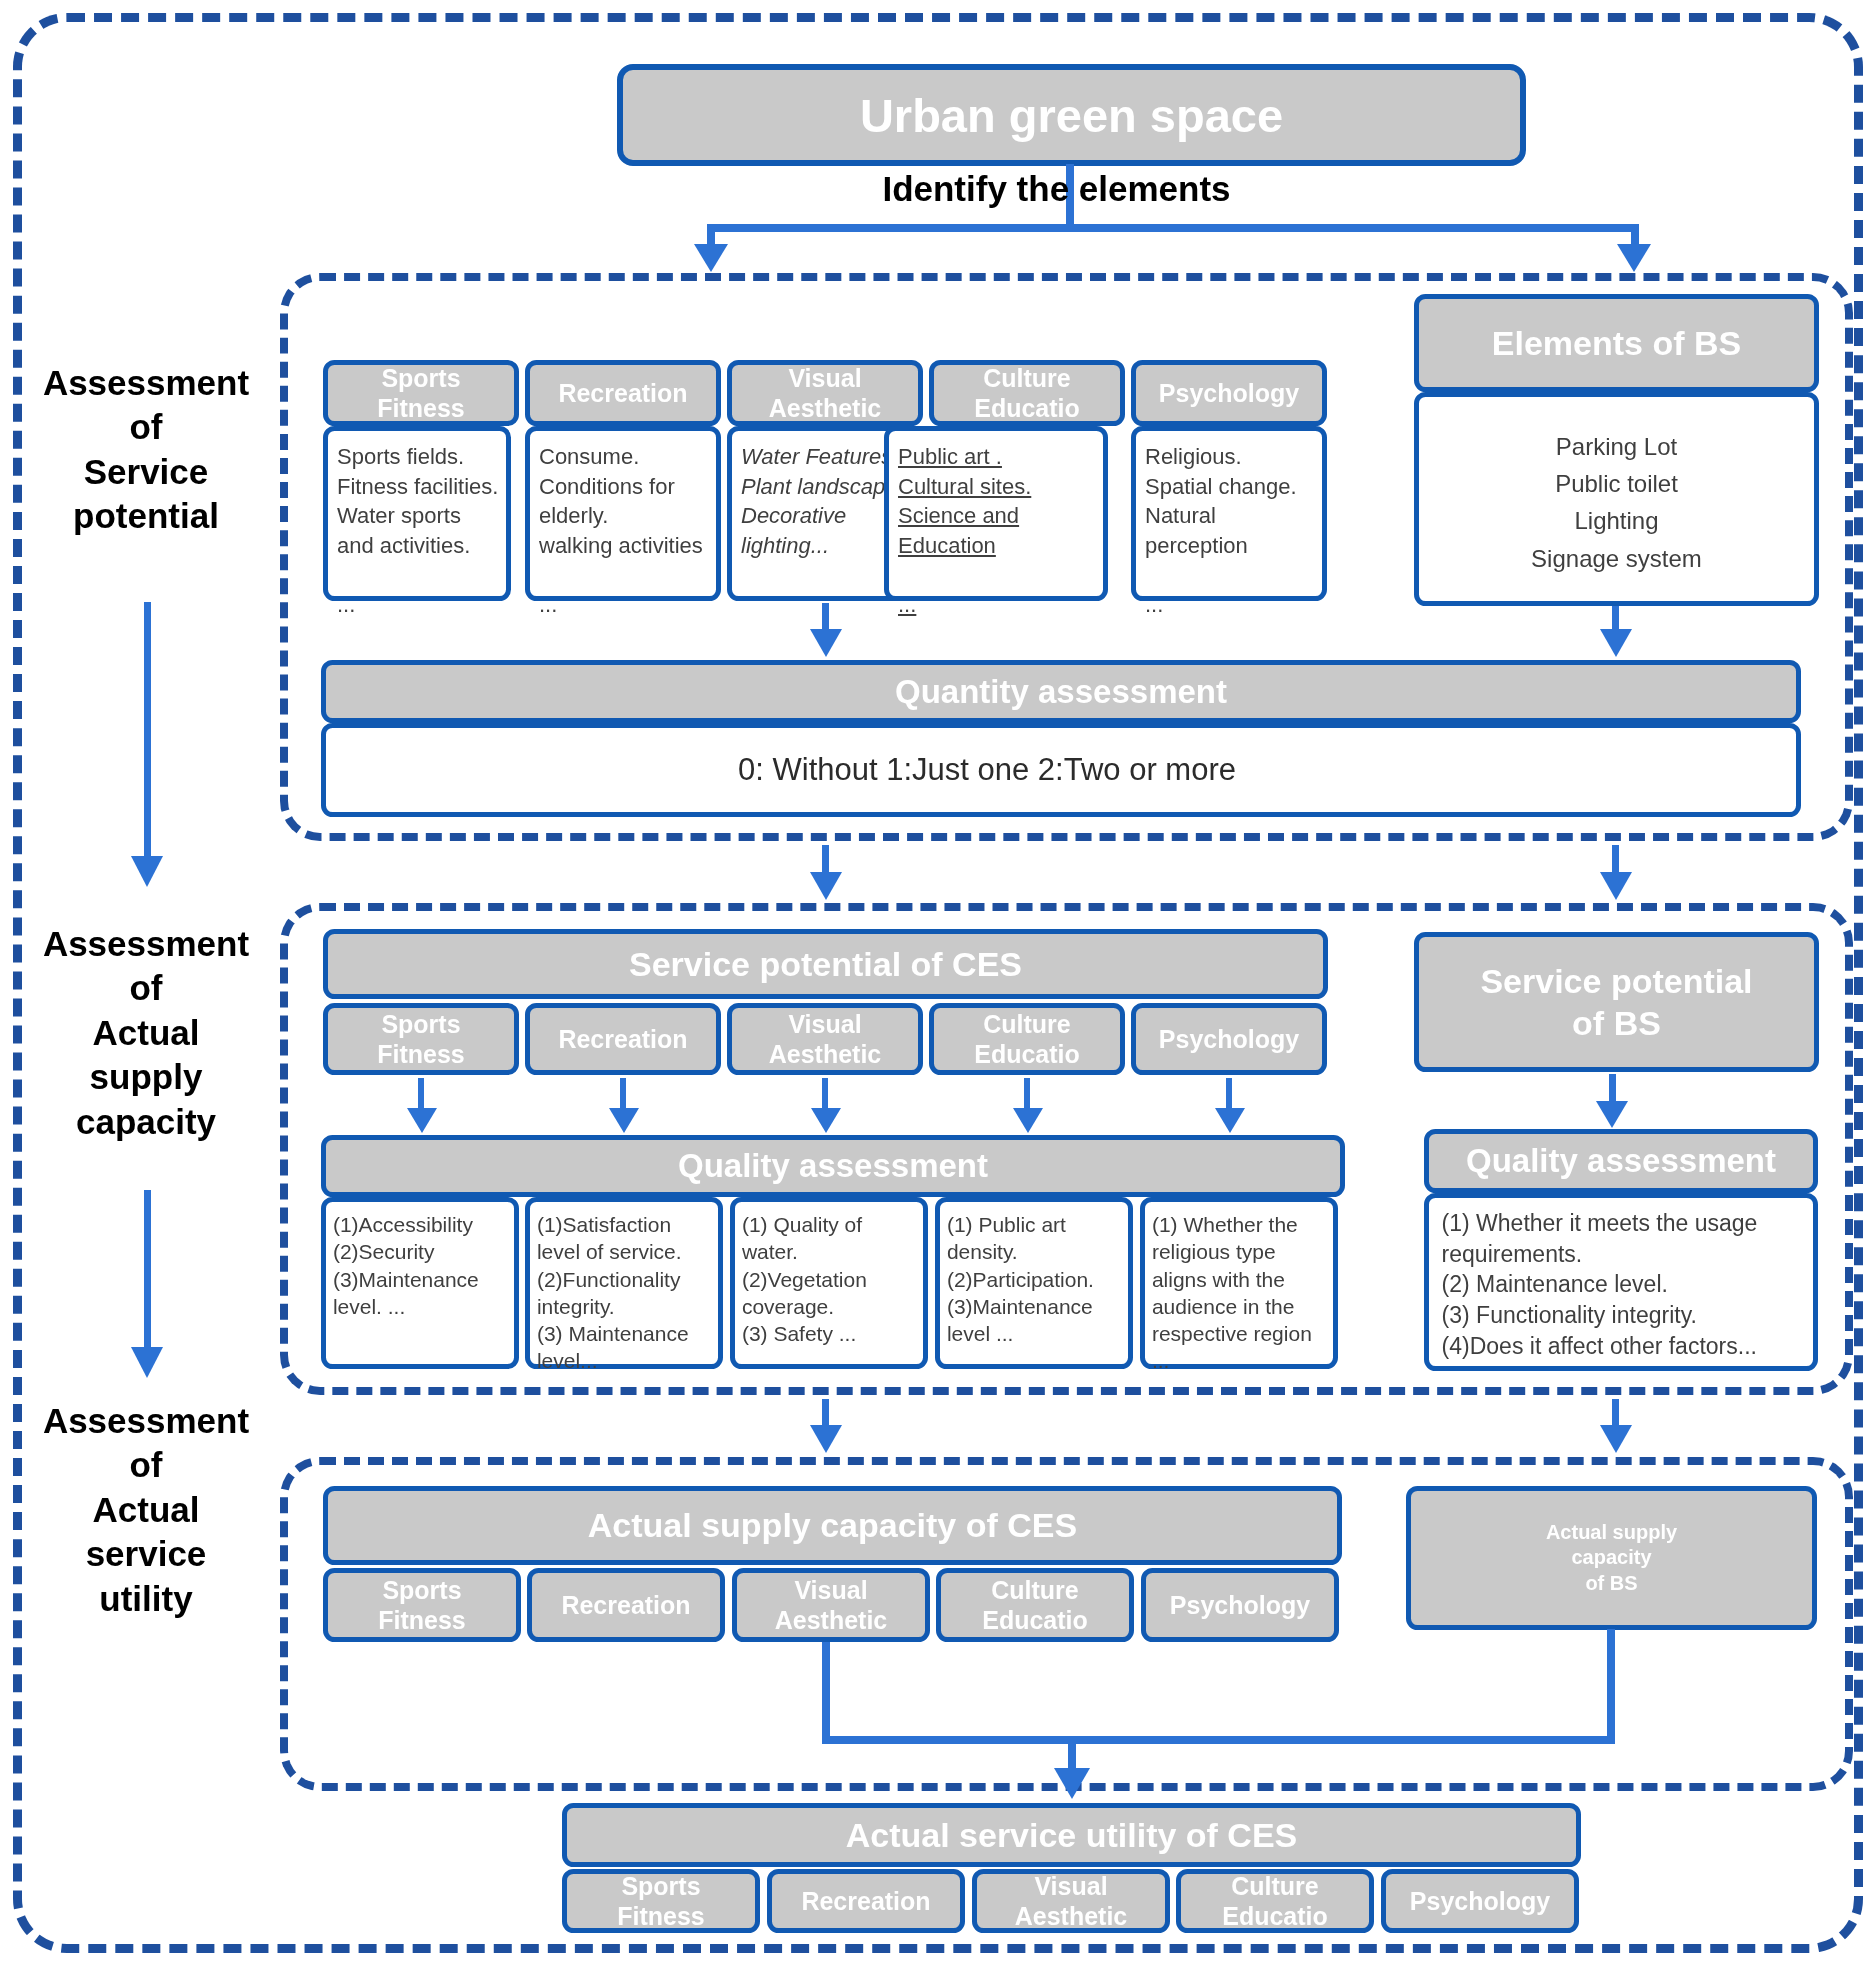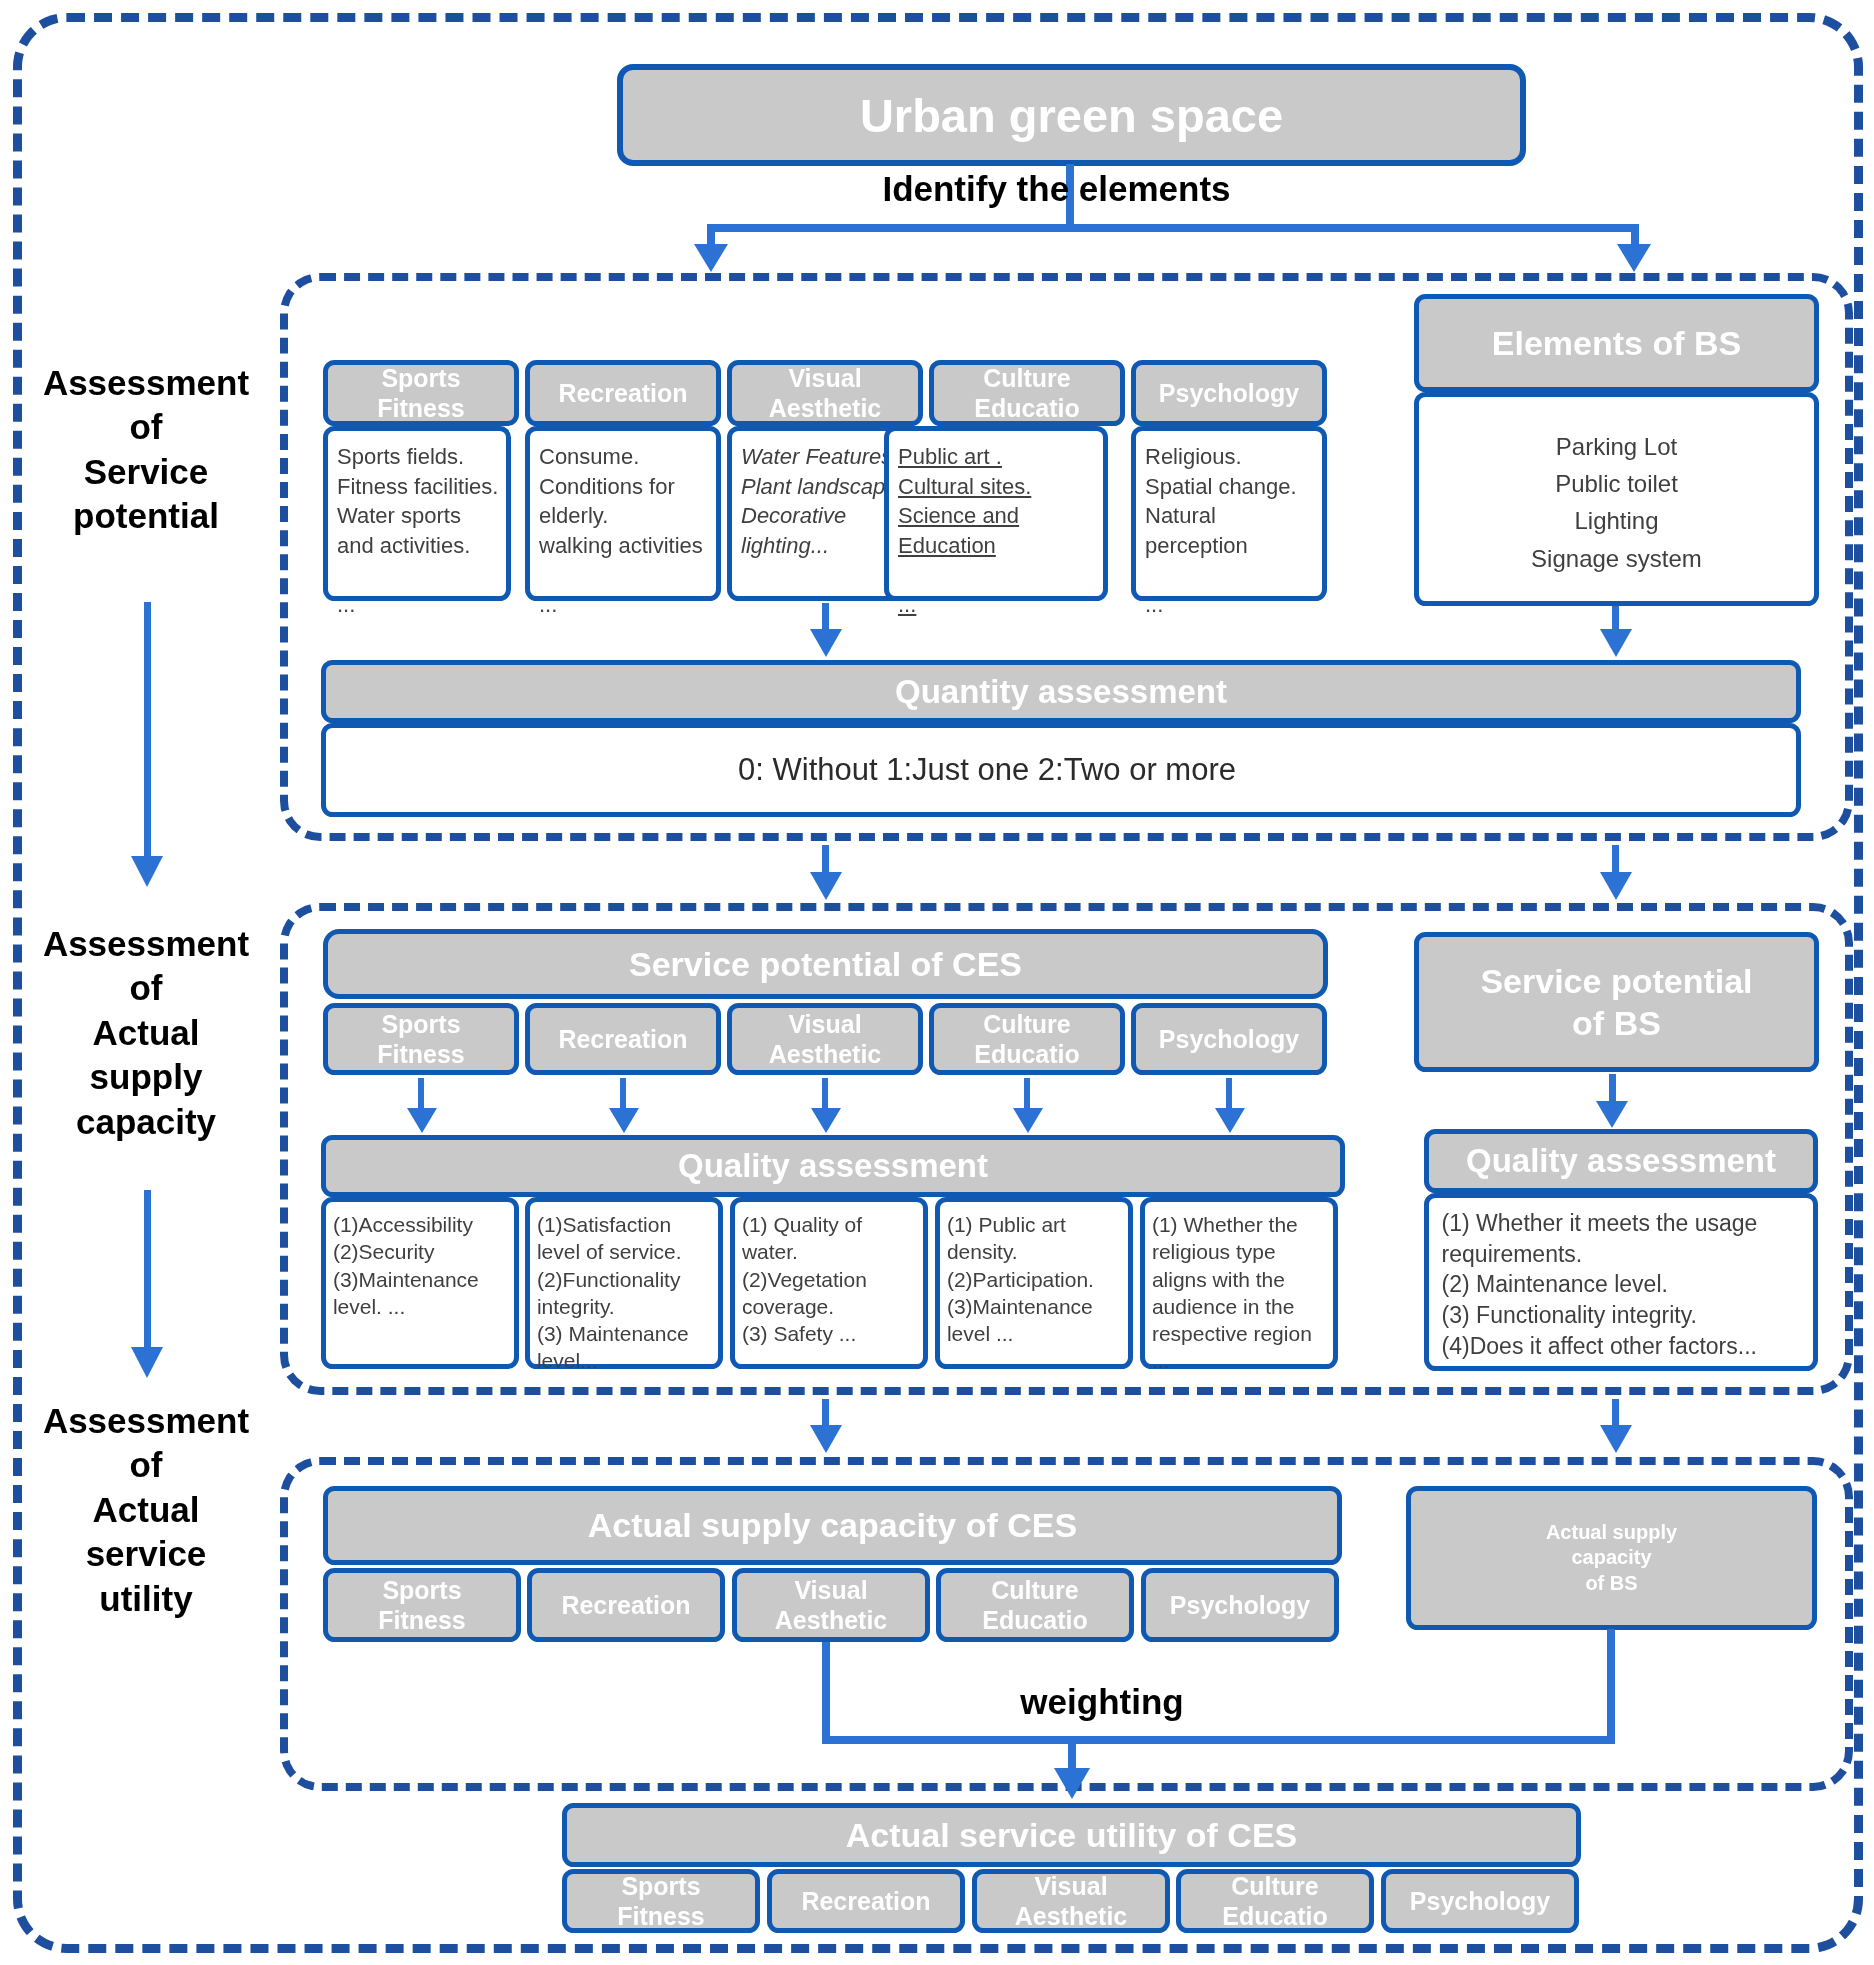--- a/index.html
+++ b/index.html
@@ -132,21 +132,21 @@
     <span style="font-size:31px;color:#2B2B2B;transform:translateX(-74px);">0: Without    1:Just one    2:Two or more</span>
   </div>
 
   <div class="abs vline" style="left:822px;top:845px;width:7.4px;height:30px;"></div>
   <div class="abs ahead" style="left:810px;top:872px;border-left:16px solid transparent;border-right:16px solid transparent;border-top:28.5px solid var(--arrow);"></div>
   <div class="abs vline" style="left:1612px;top:845px;width:7.4px;height:30px;"></div>
   <div class="abs ahead" style="left:1600px;top:872px;border-left:16px solid transparent;border-right:16px solid transparent;border-top:28.5px solid var(--arrow);"></div>
 
   <div class="abs dashbox" style="left:280px;top:903px;width:1573px;height:492px;"></div>
 
-  <div class="abs gbox" style="left:323px;top:929px;width:1005px;height:70px;border-radius:16px;">
+  <div class="abs gbox" style="left:323px;top:929px;width:1005px;height:70px;">
     <span style="font-size:34px;">Service potential of CES</span>
   </div>
 
   <div class="abs gbox colhead pre" style="left:323px;top:1003px;width:196px;height:72px;">Sports
 Fitness</div>
   <div class="abs gbox colhead pre" style="left:525px;top:1003px;width:196px;height:72px;">Recreation</div>
   <div class="abs gbox colhead pre" style="left:727px;top:1003px;width:196px;height:72px;">Visual
 Aesthetic</div>
   <div class="abs gbox colhead pre" style="left:929px;top:1003px;width:196px;height:72px;">Culture
 Educatio</div>
@@ -229,23 +229,20 @@
 
   <div class="abs gbox pre" style="left:1406px;top:1486px;width:411px;height:144px;font-size:20px;line-height:1.28;">
     <span class="pre">Actual supply
 capacity
 of BS</span>
   </div>
 
   <div class="abs vline" style="left:822px;top:1642px;width:8px;height:100px;"></div>
   <div class="abs vline" style="left:1607px;top:1629px;width:8px;height:113px;"></div>
   <div class="abs hline" style="left:822px;top:1736px;width:793px;height:8px;"></div>
-  <div class="abs blacklabel" style="left:885px;top:1682px;width:434px;font-size:35px;">
-    <span>weighting</span>
-  </div>
   <div class="abs vline" style="left:1068px;top:1744px;width:8px;height:26px;"></div>
   <div class="abs ahead" style="left:1054px;top:1768px;border-left:18px solid transparent;border-right:18px solid transparent;border-top:31px solid var(--arrow);"></div>
 
   <div class="abs gbox" style="left:562px;top:1803px;width:1019px;height:64px;">
     <span style="font-size:34px;">Actual service utility of CES</span>
   </div>
   <div class="abs gbox colhead pre" style="left:562px;top:1869px;width:198px;height:64px;">Sports
 Fitness</div>
   <div class="abs gbox colhead pre" style="left:767px;top:1869px;width:198px;height:64px;">Recreation</div>
   <div class="abs gbox colhead pre" style="left:972px;top:1869px;width:198px;height:64px;">Visual

